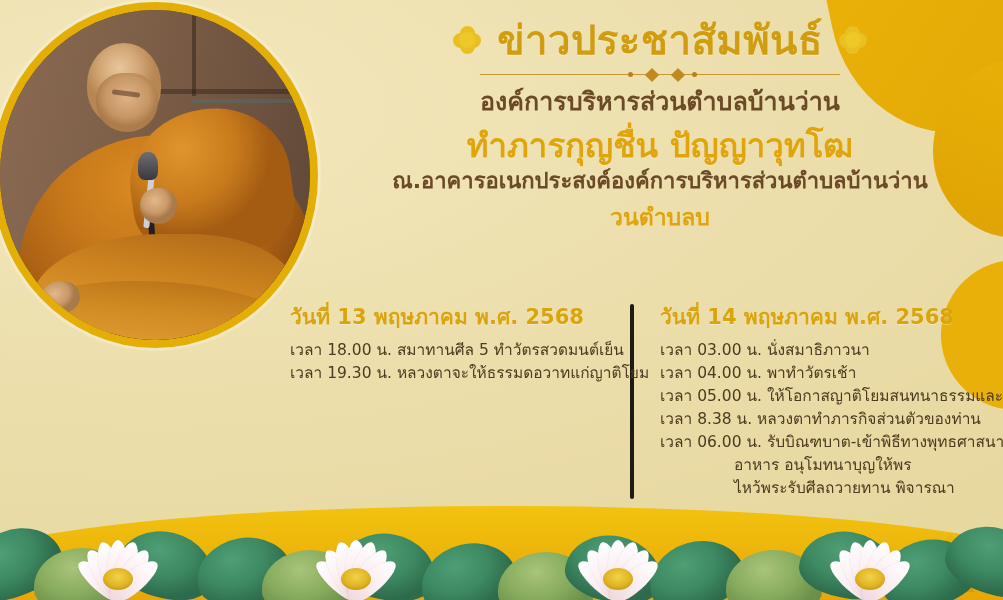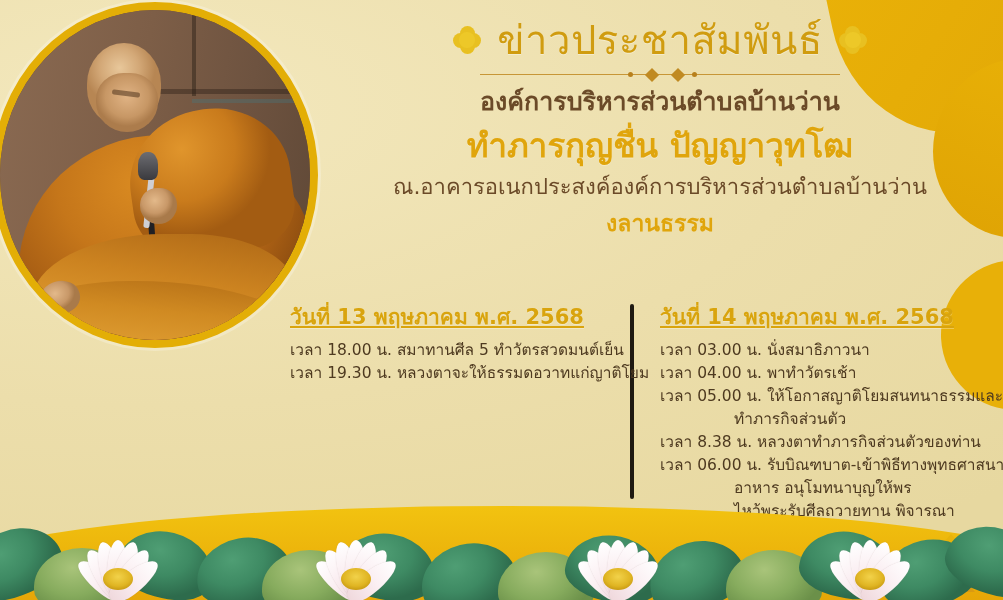--- a/index.html
+++ b/index.html
@@ -140,21 +140,21 @@
     position:absolute;background:#e8c021;border-radius:50%;
     width:15px;height:15px;
   }
   .quatrefoil i:nth-child(1){left:6.5px;top:0;}
   .quatrefoil i:nth-child(2){left:6.5px;top:13px;}
   .quatrefoil i:nth-child(3){left:0;top:6.5px;}
   .quatrefoil i:nth-child(4){left:13px;top:6.5px;}
   .quatrefoil i:nth-child(5){left:6px;top:6px;width:16px;height:16px;background:#edc828;}
 
   .main-title{
-    font-size:40px;font-weight:normal;color:#d09c10;
+    font-size:40px;font-weight:bold;color:#d09c10;
     letter-spacing:.5px;line-height:1.12;
     text-shadow:0 1px 0 rgba(255,255,255,.35);
   }
   .title-rule{
     margin:6px auto 2px;width:360px;height:12px;position:relative;
   }
   .title-rule .ln{
     position:absolute;top:5px;left:0;right:0;height:1.5px;background:#c79637;
   }
   .title-rule .dm{
@@ -174,42 +174,41 @@
     font-size:25px;font-weight:bold;color:#6b4a28;margin-top:4px;line-height:1.35;
   }
   .sub2{
     font-size:24px;font-weight:bold;color:#6b4a28;margin-top:10px;line-height:1.35;
   }
   .monk-name{
     font-size:33px;font-weight:bold;color:#e0a50c;margin-top:6px;line-height:1.25;
     text-shadow:0 1px 0 rgba(255,255,255,.3);
   }
   .venue{
-    font-size:22px;font-weight:normal;color:#6b4a28;margin-top:6px;line-height:1.35;
+    font-size:22px;font-weight:bold;color:#6b4a28;line-height:1.35;
   }
   .agenda-word{
     font-size:23px;font-weight:bold;color:#e0a50c;margin-top:4px;
   }
 
   
   #schedule{
     position:absolute;left:255px;top:300px;width:748px;height:215px;
     display:flex;
   }
   .col{position:relative;}
   .col-left{width:375px;padding-left:35px;box-sizing:border-box;}
   .col-right{width:360px;padding-left:20px;box-sizing:border-box;}
   .divider{
     width:4px;background:#1f1a12;margin:4px 6px 12px 0;border-radius:2px;
     height:195px;
   }
   .day-head{
     font-size:21px;font-weight:bold;color:#d9a40d;margin-bottom:6px;
     text-shadow:0 1px 0 rgba(255,255,255,.3);
-    text-decoration:underline;
   }
   .sched-line{
     font-size:15.5px;color:#4e3a20;line-height:1.48;white-space:nowrap;
   }
   .sched-cont{
     font-size:15.5px;color:#4e3a20;line-height:1.48;padding-left:74px;
   }
 
   
   #bottom{
@@ -312,39 +311,38 @@
       <span class="ln"></span>
       <span class="dot l"></span>
       <span class="dm a"></span>
       <span class="dm b"></span>
       <span class="dot r"></span>
     </div>
 
     <div class="sub1">องค์การบริหารส่วนตำบลบ้านว่าน</div>
     <div class="monk-name">ทำภารกุญชื่น ปัญญาวุทโฒ</div>
     <div class="venue">ณ.อาคารอเนกประสงค์องค์การบริหารส่วนตำบลบ้านว่าน</div>
-    <div class="agenda-word">งลานธรรม</div>
+    <div class="agenda-word">วนตำบลบ</div>
   </div>
 
   <div id="schedule">
 
     <div class="col col-left">
       <div class="day-head">วันที่ 13 พฤษภาคม พ.ศ. 2568</div>
       <div class="sched-line">เวลา 18.00 น. สมาทานศีล 5 ทำวัตรสวดมนต์เย็น</div>
       <div class="sched-line">เวลา 19.30 น. หลวงตาจะให้ธรรมดอวาทแก่ญาติโยม</div>
     </div>
 
     <div class="divider"></div>
 
     <div class="col col-right">
       <div class="day-head">วันที่ 14 พฤษภาคม พ.ศ. 2568</div>
       <div class="sched-line">เวลา 03.00 น. นั่งสมาธิภาวนา</div>
       <div class="sched-line">เวลา 04.00 น. พาทำวัตรเช้า</div>
       <div class="sched-line">เวลา 05.00 น. ให้โอกาสญาติโยมสนทนาธรรมและ</div>
-      <div class="sched-cont">ทำภารกิจส่วนตัว</div>
       <div class="sched-line">เวลา 8.38 น. หลวงตาทำภารกิจส่วนตัวของท่าน</div>
       <div class="sched-line">เวลา 06.00 น. รับบิณฑบาต-เข้าพิธีทางพุทธศาสนา</div>
       <div class="sched-cont">อาหาร อนุโมทนาบุญให้พร</div>
       <div class="sched-cont">ไหว้พระรับศีลถวายทาน พิจารณา</div>
     </div>
   </div>
 
   <div id="bottom">
     <div class="band2"></div>
     <div class="band"></div>

